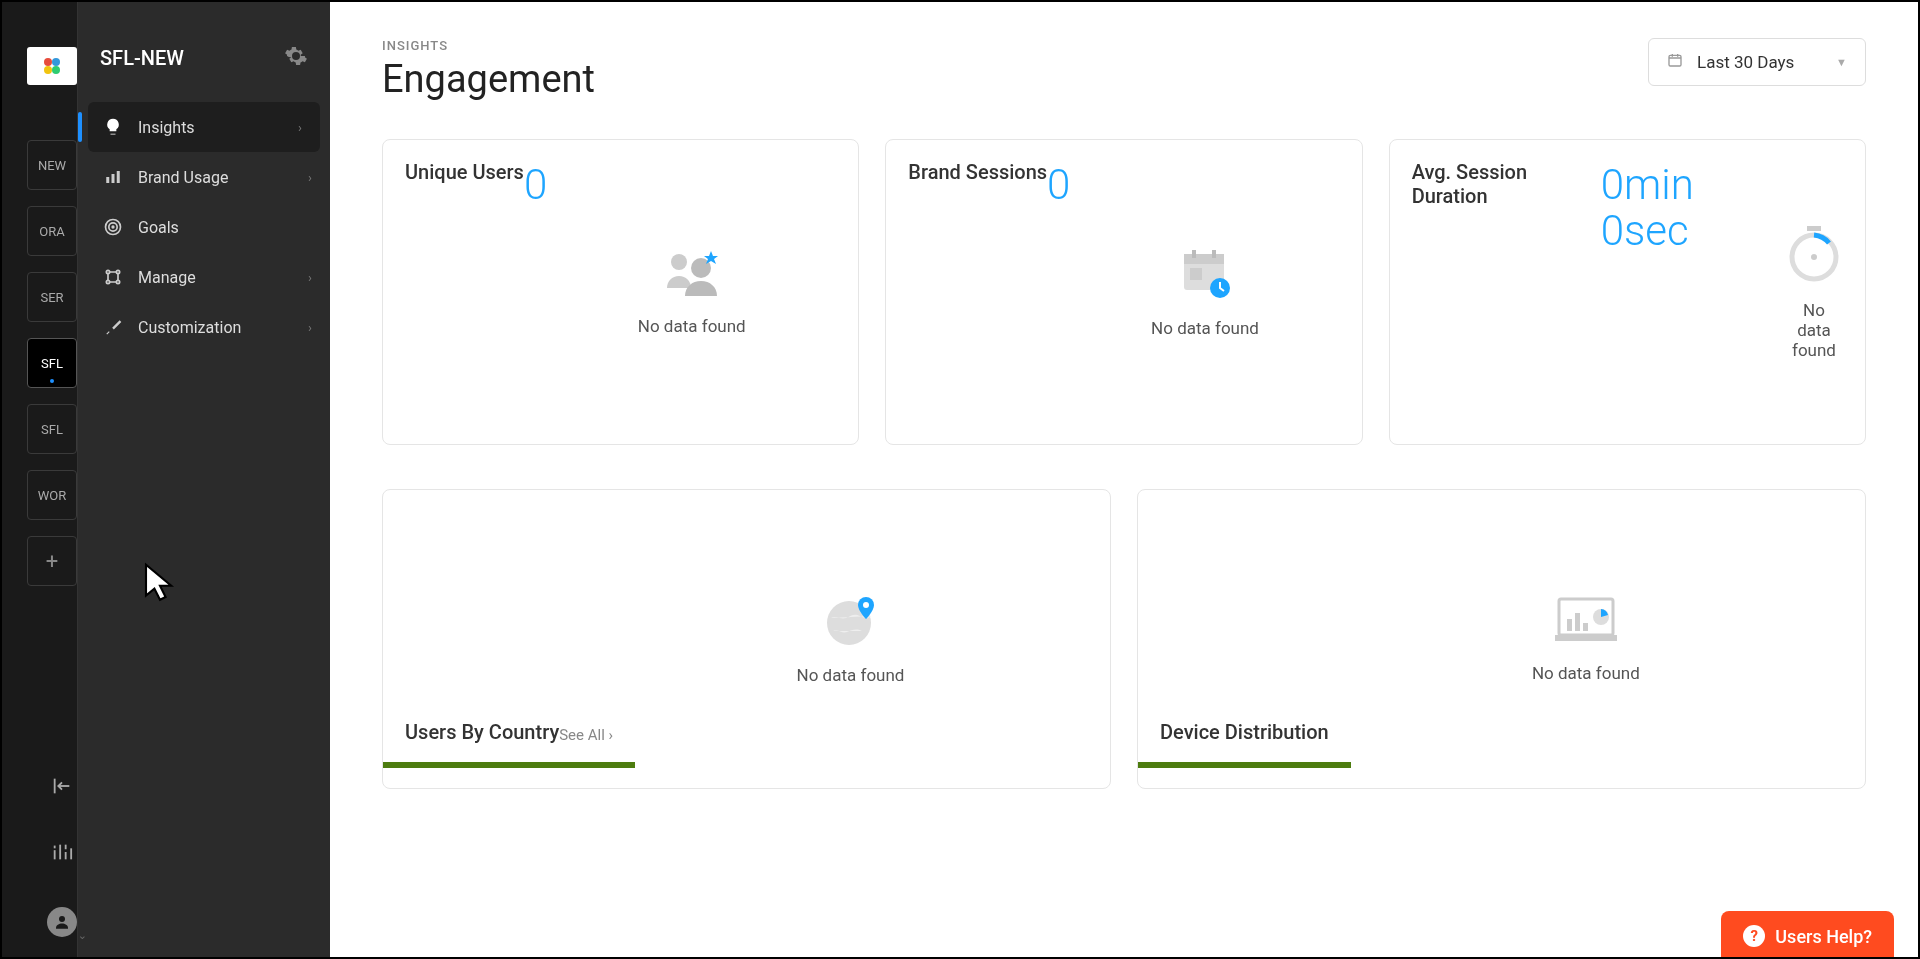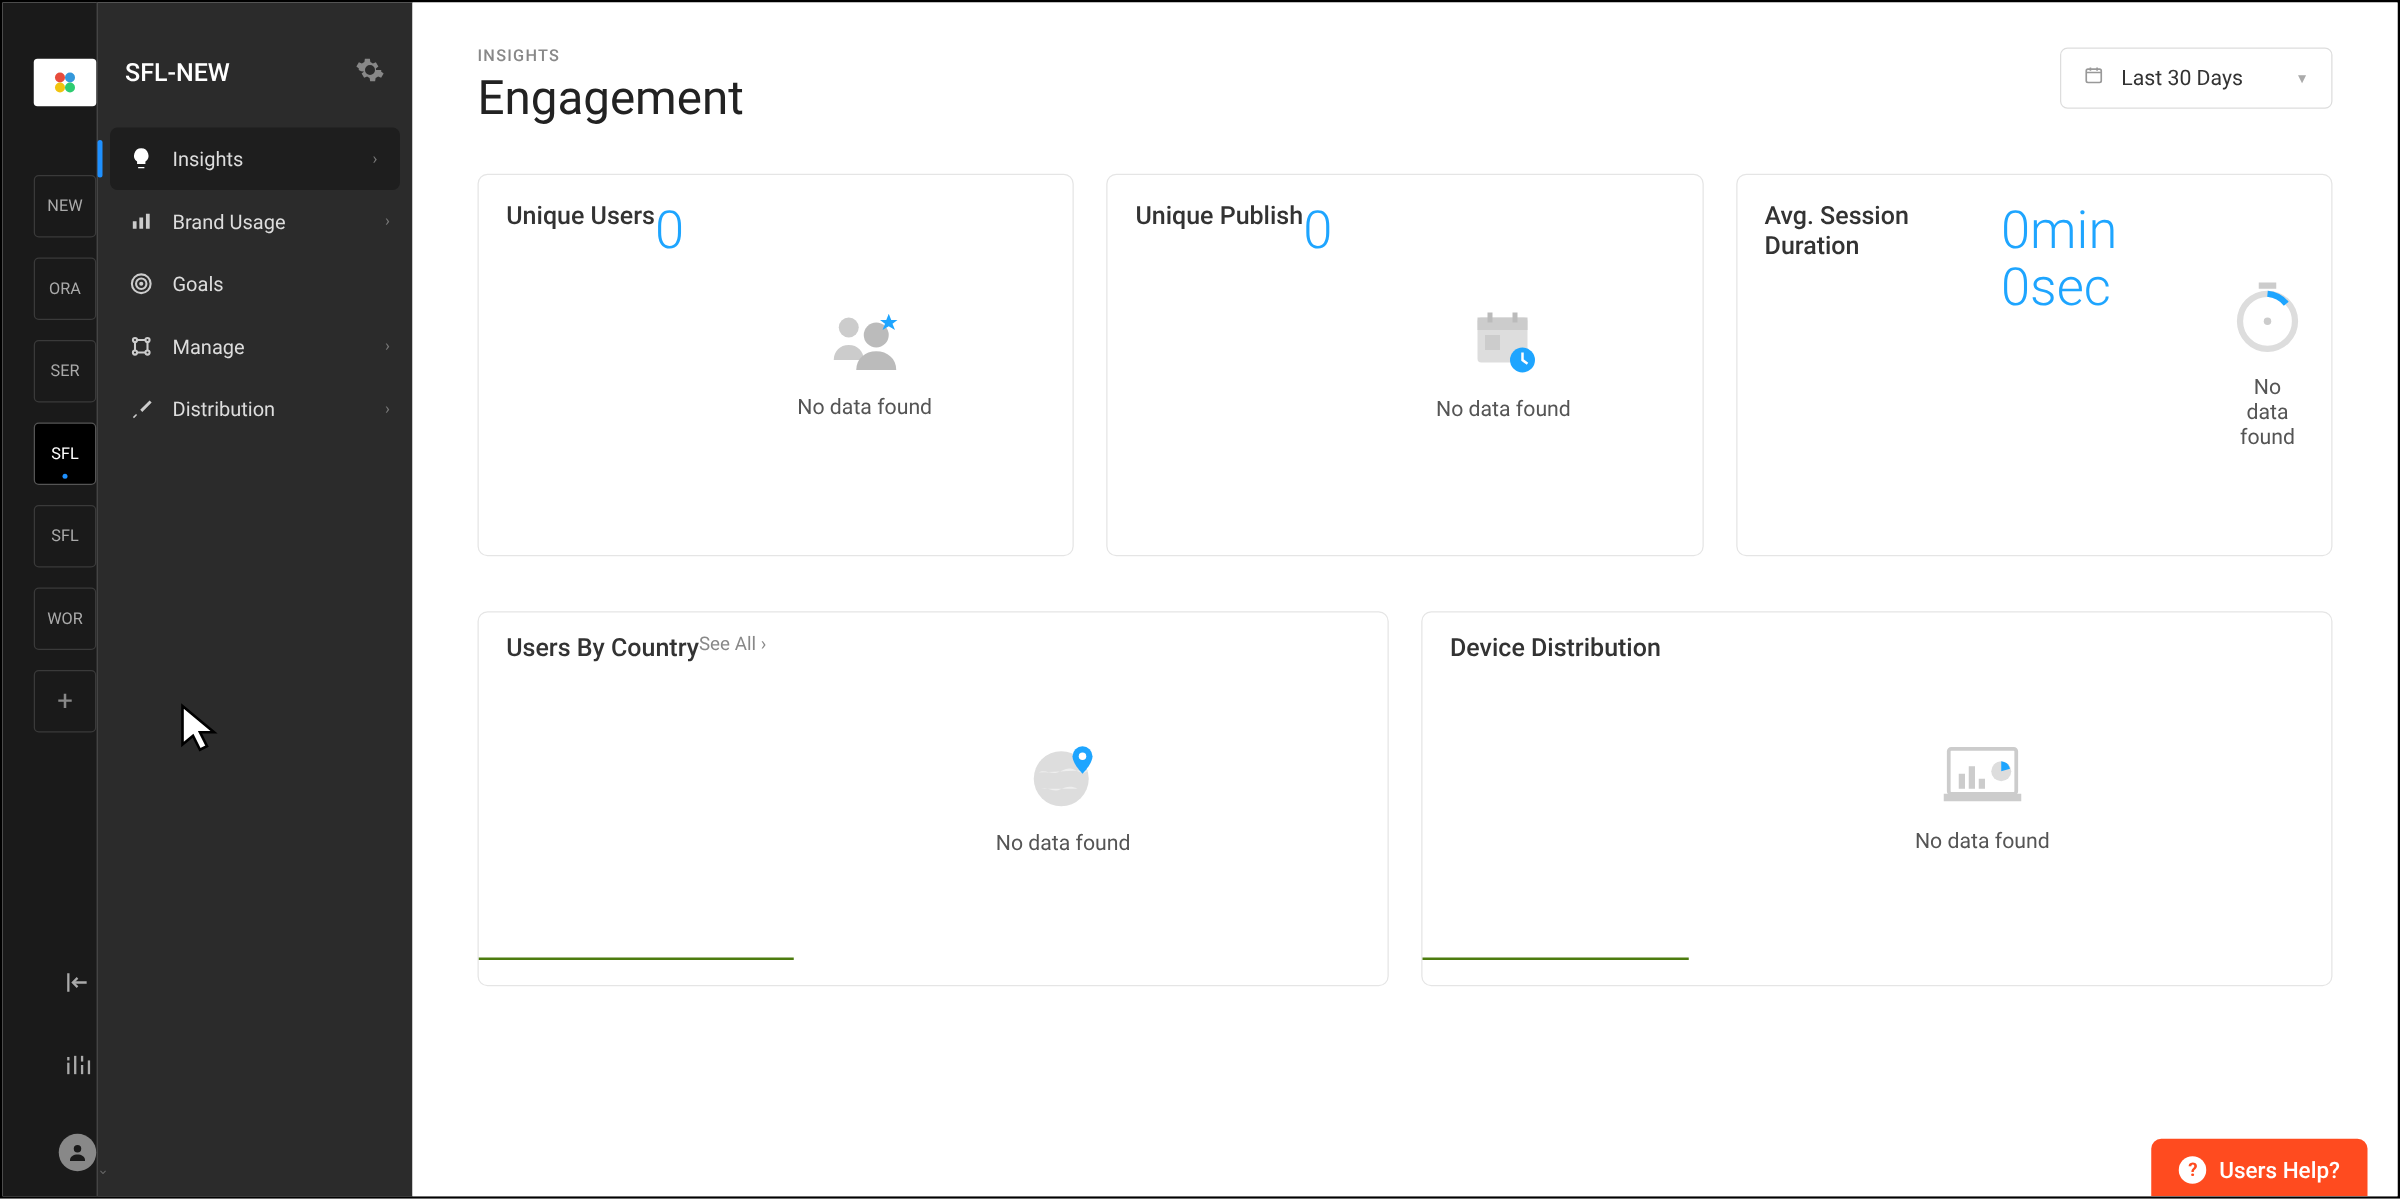--- a/index.html
+++ b/index.html
@@ -115,21 +115,21 @@
 .date-picker .dd { margin-left: auto; color: #aaa; font-size: 11px; }
 
 .row { display: flex; gap: 26px; margin-bottom: 44px; }
 .card, .card-wide {
   border: 1px solid #e5e5e5; border-radius: 8px; padding: 20px 22px;
   background: #fff; display: flex; 
 }
 .card { flex: 1; height: 306px; }
 .card-title { font-size: 20px; font-weight: 500; color: #333; }
 .card-link { font-size: 15px; color: #888; cursor: pointer; }
-.card-head2 { display: flex; justify-content: space-between; align-items: flex-start; border-bottom: 2px solid #4d7c0f; margin: -4px -22px 0; padding-left: 22px; padding-right: 22px; }
+.card-head2 { display: flex; justify-content: space-between; align-items: flex-end; padding-bottom: 18px; border-bottom: 6px solid #4d7c0f; margin: -4px -22px 0; padding-left: 22px; padding-right: 22px; }
 .metric {
   font-size: 42px; font-weight: 300; color: #1ea5ff; line-height: 1.1; margin-top: 2px;
 }
 .metric-sm { font-size: 42px; }
 .empty { flex: 1; display: flex; flex-direction: column; align-items: center; justify-content: center; gap: 14px; text-align: center; }
 .empty-label { font-size: 17px; color: #555; }
 
 .row2 { display: flex; gap: 26px; }
 .card-left { width: 362px; height: 300px; }
 .card-right { flex: 1; height: 300px; }
@@ -267,21 +267,21 @@
         </span>
       <span>Manage</span>
       <span class="chev">›</span>
     </div>
     <div class="nav-item">
       <span class="nav-icon">
           <svg width="20" height="20" viewBox="0 0 24 24" fill="#ccc">
             <path d="M7 17l-3 3 1 1 3-3zM20 4l-9 9 2 2 9-9z"></path>
           </svg>
         </span>
-      <span>Distribution</span>
+      <span>Customization</span>
       <span class="chev">›</span>
     </div>
   </div>
 
   <div class="main">
     <div class="main-head">
       <div>
         <div class="crumb">INSIGHTS</div>
         <div class="page-title">Engagement</div>
       </div>
@@ -309,21 +309,21 @@
                 <circle cx="40" cy="20" r="10" fill="#bbb"></circle>
                 <path d="M24 48c0-9 7-15 16-15s16 6 16 15" fill="#bbb"></path>
                 <polygon points="50,3 52,8 57,8 53,11 55,16 50,13 45,16 47,11 43,8 48,8" fill="#1ea5ff"></polygon>
               </svg>
           </span>
           <span class="empty-label">No data found</span>
         </div>
       </div>
 
       <div class="card">
-        <div class="card-title">Unique Publish</div>
+        <div class="card-title">Brand Sessions</div>
         <div class="metric">0</div>
         <div class="empty">
           <span>
             <svg width="54" height="54" viewBox="0 0 54 54">
                 <rect x="6" y="8" width="40" height="36" rx="3" fill="#ddd"></rect>
                 <rect x="6" y="8" width="40" height="10" fill="#ccc"></rect>
                 <rect x="14" y="4" width="4" height="8" fill="#bbb"></rect>
                 <rect x="34" y="4" width="4" height="8" fill="#bbb"></rect>
                 <rect x="12" y="22" width="12" height="12" fill="#ccc"></rect>
                 <circle cx="42" cy="42" r="10" fill="#1ea5ff"></circle>

